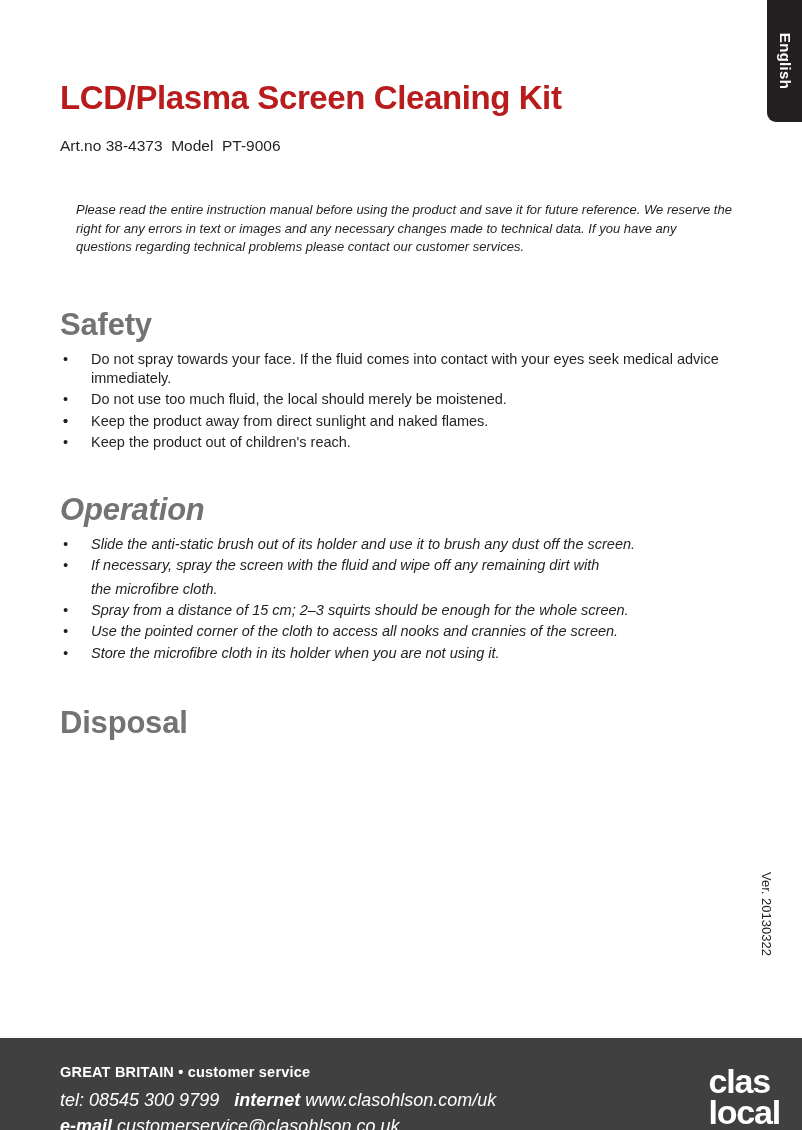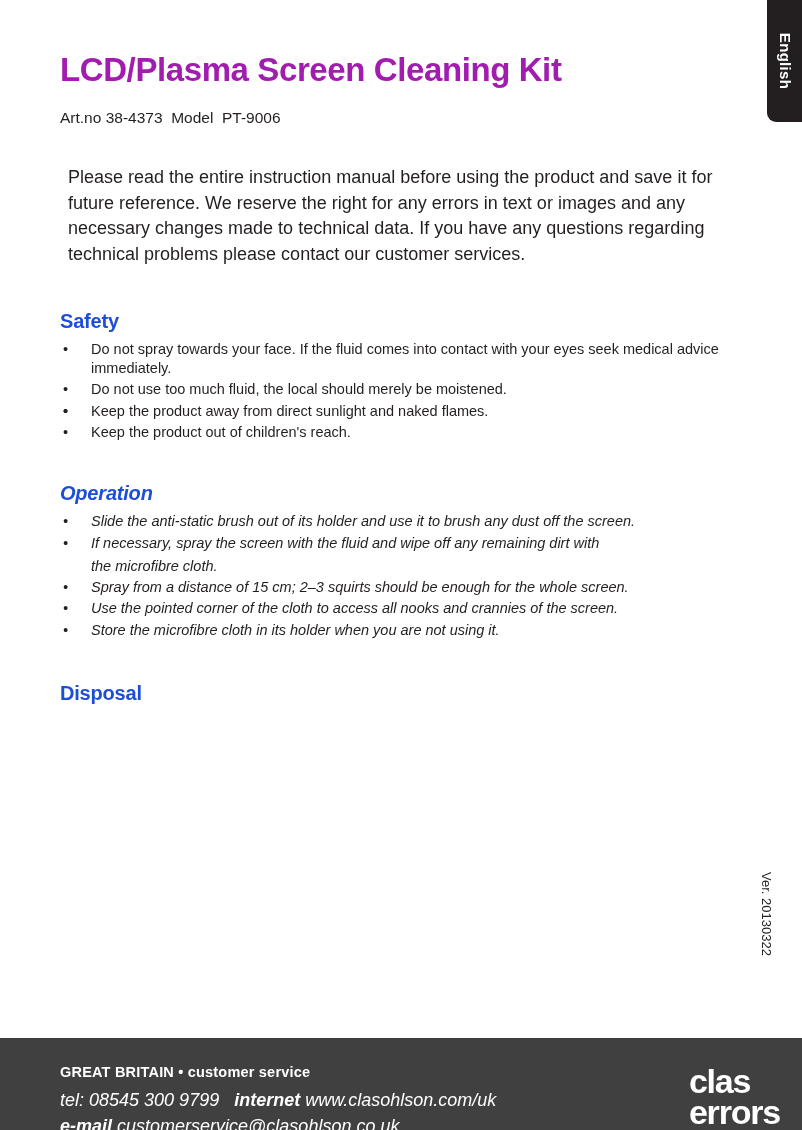--- a/index.html
+++ b/index.html
@@ -68,57 +68,58 @@
   
   .content {
     position: absolute;
     left: 60px;
     top: 0;
     width: 690px;
   }
 
   .doc-title {
     margin: 0;
-    padding-top: 52px;
+    padding-top: 80px;
     font-size: 33px;
     font-weight: bold;
     letter-spacing: -0.4px;
     line-height: 1.12;
-    color: #a21caf;
+    color: #b91c1c;
   }
 
   .artline {
     margin: 0;
     padding-top: 20px;
     font-size: 15.5px;
     color: #231f20;
     white-space: pre;
   }
 
   .intro {
-    margin: 8px;
+    margin: 16px;
     padding-top: 30px;
-    font-size: 18px;
+    font-size: 13px;
     line-height: 1.43;
     color: #231f20;
     max-width: 678px;
+    font-style: italic;
   }
 
   .section {
     padding-top: 34px;
   }
   .section.op { padding-top: 38px; font-style: italic; }
   .section.disp { padding-top: 40px; }
 
   .section-heading {
     margin: 0 0 7px 0;
-    font-size: 20px;
+    font-size: 31px;
     font-weight: bold;
     letter-spacing: -0.2px;
-    color: #1d4ed8;
+    color: #737373;
   }
 
   ul.bullets {
     list-style: none;
     margin: 0;
     padding: 0;
   }
   ul.bullets li {
     position: relative;
     padding-left: 31px;
@@ -281,18 +282,18 @@
   </div>
 
   <div class="footer">
     <div class="footer-inner">
       <div class="footer-country">GREAT BRITAIN • customer service</div>
       <div class="footer-line"><span>tel:</span> <span>08545 300 9799</span>   <b>internet</b> <span>www.clasohlson.com/uk</span></div>
       <div class="footer-line"><b>e-mail</b> <span>customerservice@clasohlson.co.uk</span></div>
     </div>
     <div class="logo">
       <div>clas</div>
-      <div>errors</div>
+      <div>local</div>
     </div>
     <div class="footer-rule"></div>
   </div>
 
 </div>
 
 </body></html>

